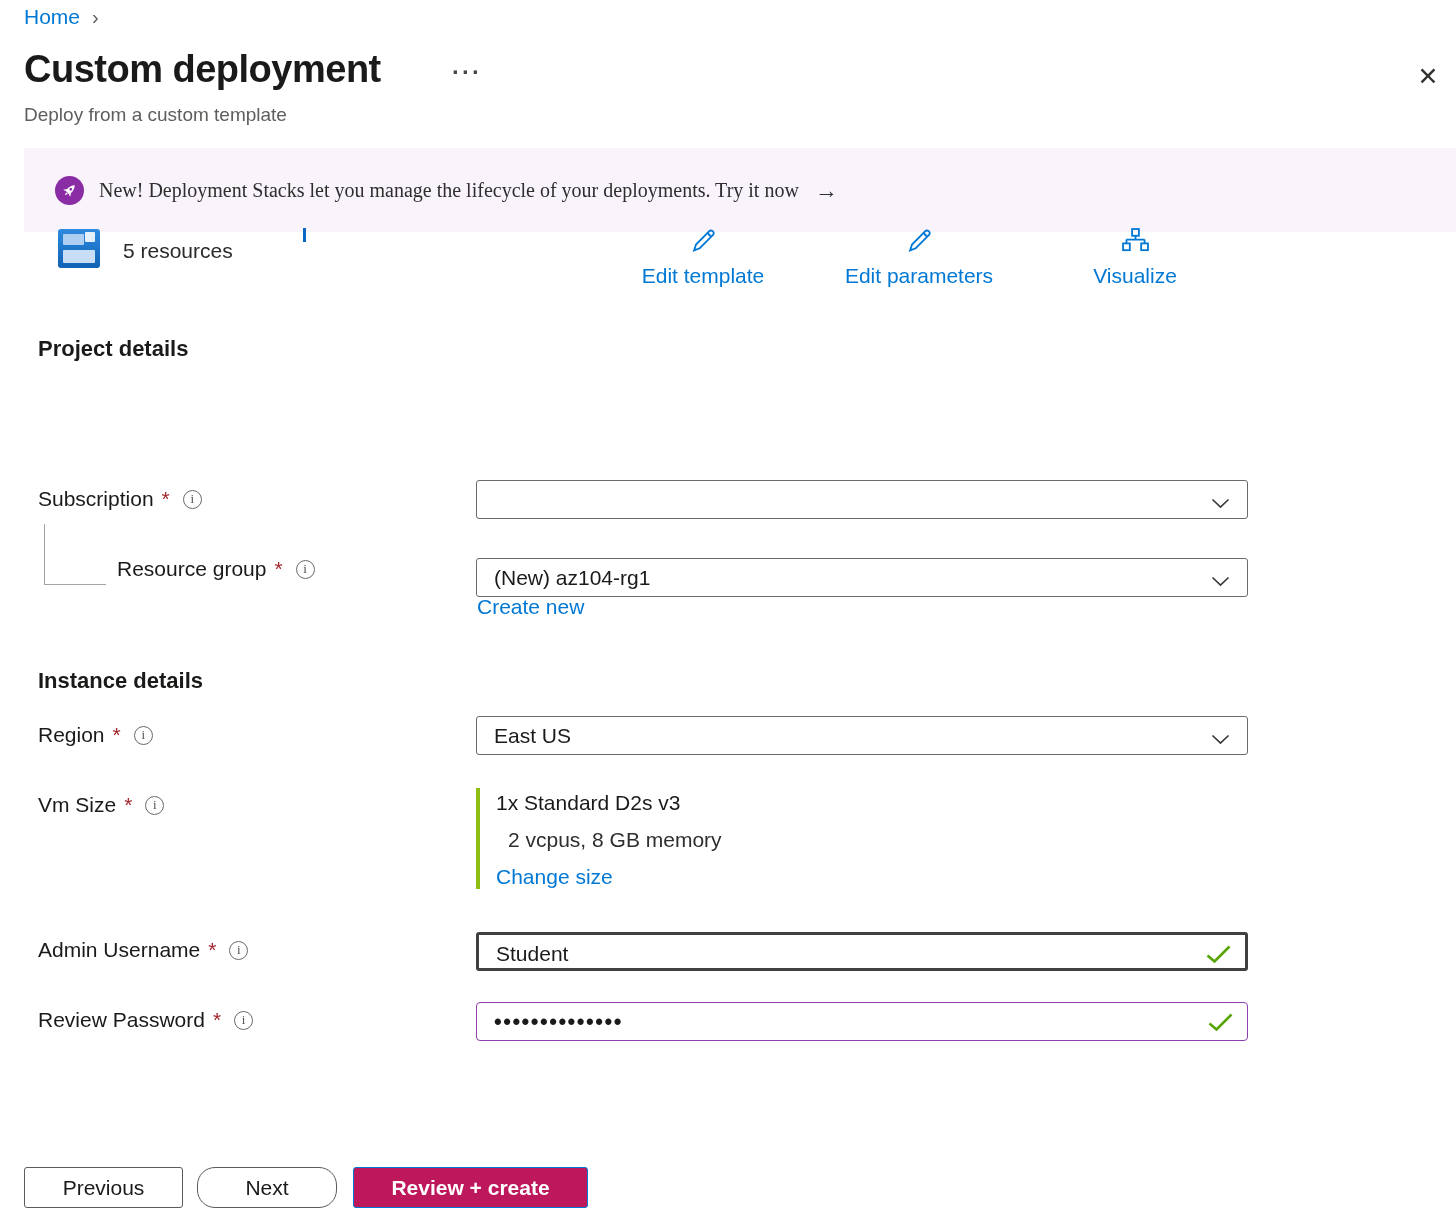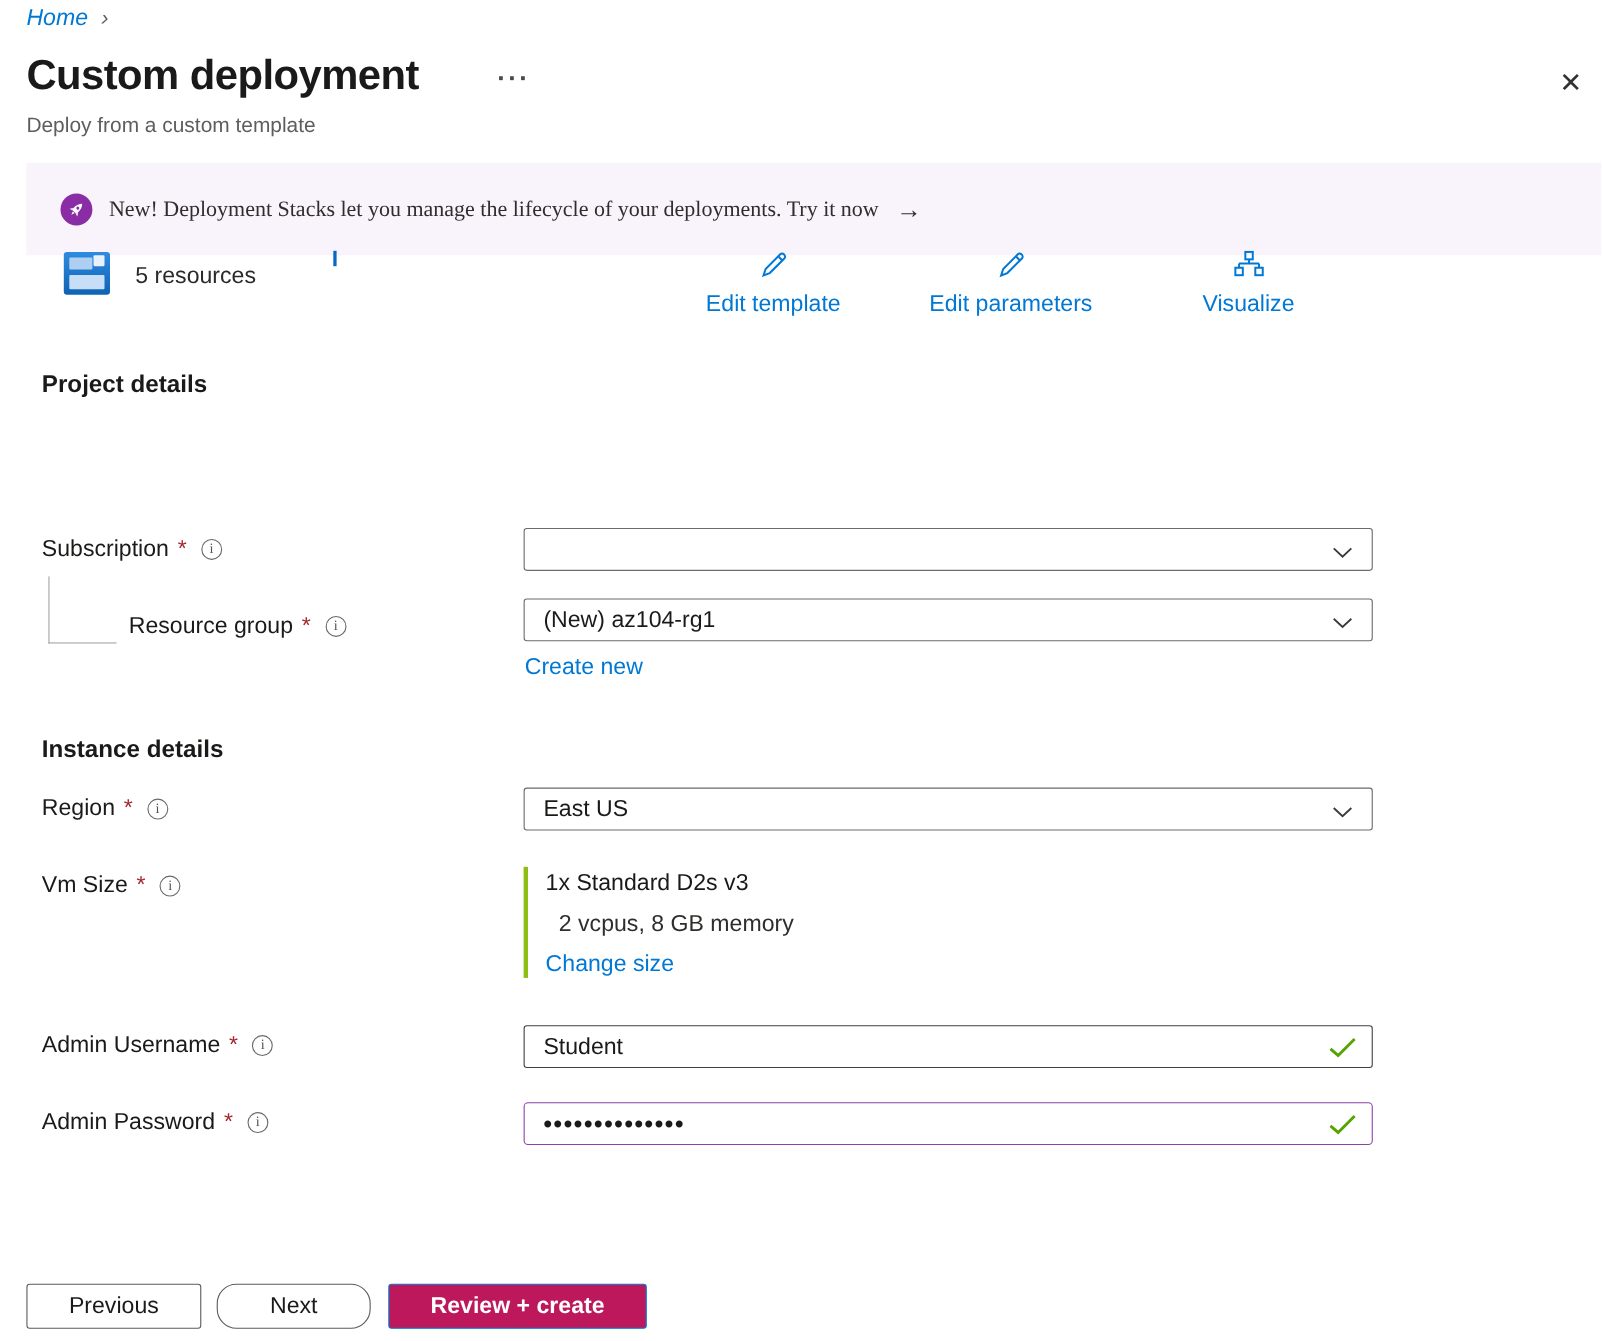--- a/index.html
+++ b/index.html
@@ -1,21 +1,21 @@
 <!DOCTYPE html>
 <html><head>
 <meta charset="utf-8">
 <style>
   * { box-sizing: border-box; margin: 0; padding: 0; }
   html,body { width:1456px; height:1219px; background:#ffffff; }
   body { font-family:"Liberation Sans", sans-serif; color:#1b1a19; }
   .page { position:relative; width:1456px; height:1219px; background:#fff; overflow:hidden; }
 
   
-  .breadcrumb { position:absolute; left:24px; top:5px; display:flex; align-items:center; gap:12px; font-size:21px;font-style:italic; }
+  .breadcrumb { position:absolute; left:24px; top:5px; display:flex; align-items:center; gap:12px; font-size:21px; }
   .breadcrumb a { color:#0078d4; text-decoration:none; cursor:pointer; }
   .crumb-chevron { color:#605e5c; font-size:20px; line-height:1; }
 
   
   .page-title { position:absolute; left:24px; top:48px; font-size:38px; font-weight:700; color:#1a1a1a; letter-spacing:-0.5px; }
   .title-ellipsis { position:absolute; left:452px; top:58px; font-size:24px; font-weight:700; color:#4a4947; letter-spacing:2px; cursor:pointer; }
   .close-btn { position:absolute; left:1410px; top:58px; width:36px; height:36px; display:flex; align-items:center; justify-content:center; font-size:25px; color:#323130; cursor:pointer; }
   .subtitle { position:absolute; left:24px; top:104px; font-size:19px; color:#605e5c; }
 
   
@@ -57,34 +57,34 @@
   .lbl-vmsize { left:38px; top:793px; }
   .lbl-adminuser { left:38px; top:938px; }
   .lbl-adminpass { left:38px; top:1008px; }
 
   .connector { position:absolute; left:44px; top:524px; width:62px; height:61px; border-left:1px solid #a6a4a2; border-bottom:1px solid #a6a4a2; }
 
   .dropdown { position:absolute; left:476px; width:772px; height:39px; background:#fff; border:1px solid #6b6b6b; border-radius:3px; cursor:pointer; }
   .dropdown .val { position:absolute; left:17px; top:0; line-height:37px; font-size:21px; color:#1b1a19; }
   .dropdown .chev { position:absolute; right:17px; top:14px; }
   .dd-subscription { top:480px; }
-  .dd-resourcegroup { top:544px;text-align:right; }
+  .dd-resourcegroup { top:558px;text-align:right; }
   .dd-region { top:716px; }
 
   .link { color:#0078d4; font-size:21px; cursor:pointer; text-decoration:none; }
   .create-new { position:absolute; left:477px; top:595px; }
 
   
   .vm-block { position:absolute; left:476px; top:788px; border-left:4px solid #8fbe13; padding-left:16px; display:flex; flex-direction:column; }
   .vm-title { font-size:21px; font-weight:400; color:#1b1a19; margin-top:3px; }
   .vm-sub { font-size:21px; color:#2f2e2d; margin-top:13px;margin-left:12px; }
   .vm-link { margin-top:13px; }
 
   
-  .text-input { position:absolute; left:476px; width:772px; height:39px; background:#fff; border:1px solid #404040; border-radius:3px; }
+  .text-input { position:absolute; left:476px; width:772px; height:39px; background:#fff; border:3px solid #404040; border-radius:3px; }
   .text-input .val { position:absolute; left:17px; top:0; line-height:37px; font-size:21px; color:#1b1a19; }
   .text-input .check { position:absolute; right:13px; top:9px; }
   .inp-username { top:932px; }
   .inp-password { top:1002px; border:1.6px solid #8f3fad; border-radius:4px; }
   .inp-password .val { letter-spacing:1.5px; font-size:22px; font-weight:700; }
 
   
   .btn { position:absolute; top:1167px; height:41px; display:flex; align-items:center; justify-content:center;
          font-size:21px; border-radius:3px; cursor:pointer; background:#fff; border:1px solid #5c5b59; color:#1b1a19; }
   .btn-previous { left:24px; width:159px; }
@@ -230,21 +230,21 @@
   <div class="text-input inp-username">
     <span class="val">Student</span>
     <span class="check">
       <svg width="27" height="21" viewBox="0 0 27 21">
           <path d="M2.5 11.5 L9.5 17.5 L24.5 2.5" fill="none" stroke="#57a300" stroke-width="2.6"></path>
         </svg>
     </span>
   </div>
 
   <div class="field-label lbl-adminpass">
-    <span>Admin Password</span>
+    <span>Review Password</span>
     <span class="req-star">*</span>
     <span class="info-icon">i</span>
   </div>
   <div class="text-input inp-password">
     <span class="val">••••••••••••••</span>
     <span class="check">
       <svg width="27" height="21" viewBox="0 0 27 21">
           <path d="M2.5 11.5 L9.5 17.5 L24.5 2.5" fill="none" stroke="#57a300" stroke-width="2.6"></path>
         </svg>
     </span>

